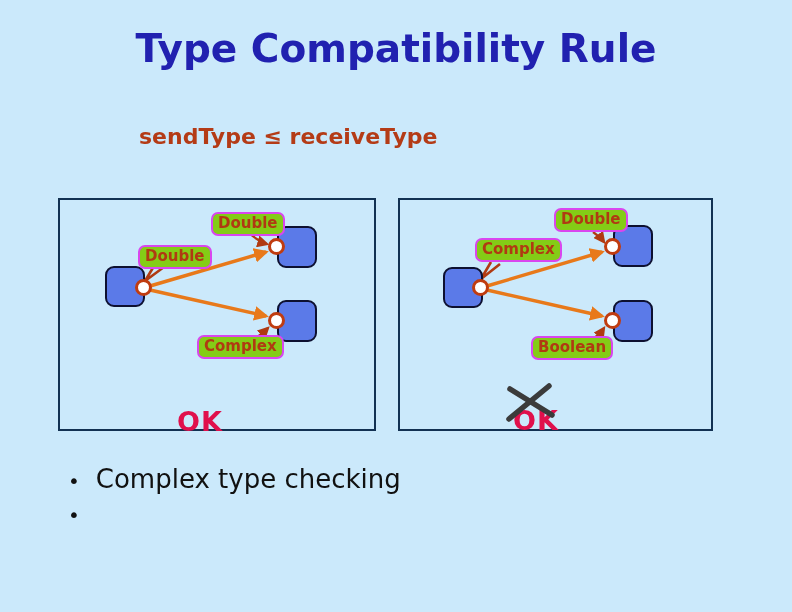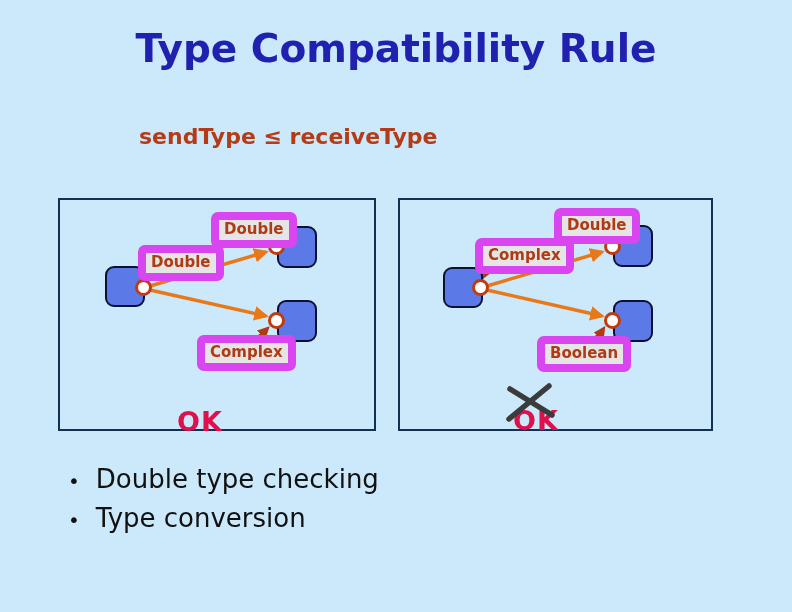--- a/index.html
+++ b/index.html
@@ -37,25 +37,25 @@
     box-sizing:border-box;
   }
   .port{
     position:absolute;width:11px;height:11px;
     background:#ffffff;
     border:3px solid #c03c10;
     border-radius:50%;
   }
   .callout{
     position:absolute;
-    border:8px solid #d946ef;
+    border:2px solid #d946ef;
     border-radius:7px;
     padding:0px 5px 1px 5px;
     font-size:15px;font-weight:bold;color:#b03a12;
-    background:#e5e5e5;
+    background:#84cc16;
     white-space:nowrap;
     line-height:19px;
   }
   .verdict{
     position:absolute;
     font-size:27px;font-weight:bold;color:#e0104c;
     letter-spacing:1px;
     margin-top:20px;
   }
   .cross{position:absolute;}
@@ -127,33 +127,32 @@
     <div class="node" style="left:43px;top:67px;height:41px"></div>
     <div class="node" style="left:213px;top:25px"></div>
     <div class="node" style="left:213px;top:100px"></div>
 
     <div class="port" style="left:72px;top:79px"></div>
     <div class="port" style="left:204px;top:38px"></div>
     <div class="port" style="left:204px;top:112px"></div>
 
     <div class="callout" style="left:154px;top:8px">Double</div>
     <div class="callout" style="left:75px;top:38px">Complex</div>
-    <div class="callout" style="left:137px;top:136px">Boolean</div>
+    <div class="callout" style="left:131px;top:136px">Boolean</div>
 
     <div class="verdict" style="left:113px;top:185px">OK</div>
     <svg class="cross" style="left:102px;top:179px" width="58" height="48" viewBox="0 0 58 48">
       <line x1="8" y1="10" x2="50" y2="36" stroke="#3b3b3b" stroke-width="5.5" stroke-linecap="round"></line>
       <line x1="47" y1="7" x2="7" y2="40" stroke="#3b3b3b" stroke-width="5.5" stroke-linecap="round"></line>
     </svg>
   </div>
 
   <div class="bullets">
     <div class="bullet-row">
       <span class="bullet-mark">•</span>
-      <span>Double type checking</span>
+      <span>Complex type checking</span>
     </div>
     <div class="bullet-row">
       <span class="bullet-mark">•</span>
-      <span>Type conversion</span>
     </div>
   </div>
 
 </div>
 
 </body></html>

